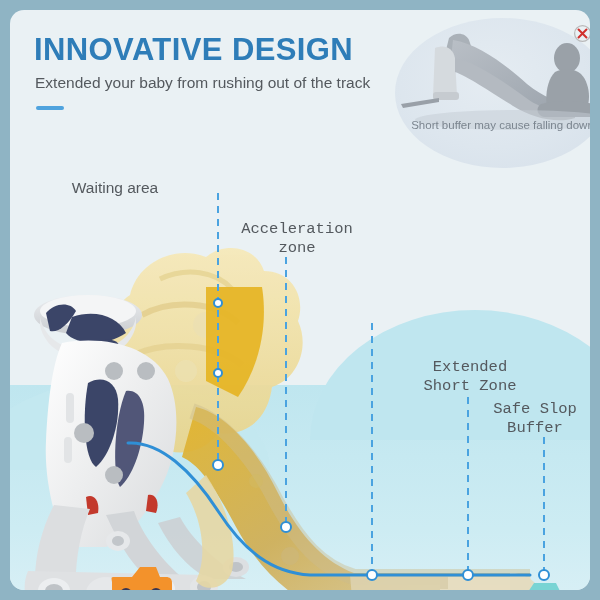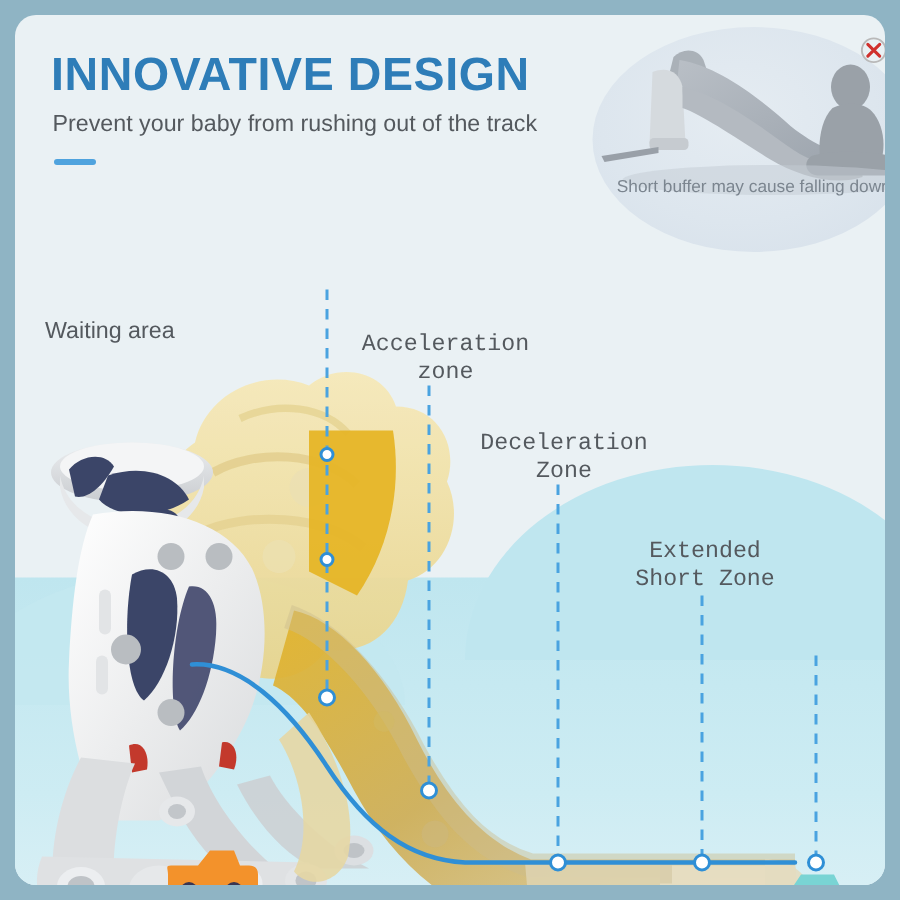--- a/index.html
+++ b/index.html
@@ -91,21 +91,21 @@
 </style>
 </head>
 <body>
 
 <div id="root">
   <div class="frame"></div>
   <div class="card">
 
     <div class="header">
       <div class="title">INNOVATIVE DESIGN</div>
-      <div class="subtitle">Prevent your baby from rushing out of the track</div>
+      <div class="subtitle">Extended your baby from rushing out of the track</div>
       <div class="accent-bar"></div>
       <div class="diamonds">
         <span class="dia w"></span>
         <span class="dia b"></span>
         <span class="dia g"></span>
       </div>
     </div>
 
     <div class="scene">
       <div class="floor"></div>
@@ -269,31 +269,31 @@
         </g>
         <g>
           <path d="M500 420 L516 420 L524 408 L546 408 L552 420 L560 420
                    C564 420 566 423 566 427 L566 438 L498 438 L498 427
                    C498 423 497 420 500 420 Z" fill="#79d4d4"></path>
           <circle cx="514" cy="440" r="7" fill="#3a3550"></circle>
           <circle cx="548" cy="440" r="7" fill="#3a3550"></circle>
         </g>
       </svg>
 
-      <div class="lbl" style="left:20px;top:58px;width:170px;text-align:left;margin-top:33px;">Waiting area</div>
+      <div class="lbl" style="left:20px;top:58px;width:170px;text-align:center;">Waiting area</div>
 
       <div class="lbl c" style="left:222px;top:100px;width:130px;">Acceleration
 zone</div>
 
-      <div class="lbl c" style="left:296px;top:166px;width:140px;">Deceleration
-Zone</div>
 
       <div class="lbl c" style="left:390px;top:238px;width:140px;">Extended
 Short Zone</div>
 
+      <div class="lbl c" style="left:470px;top:280px;width:110px;">Safe Slop
+Buffer</div>
     </div>
 
     <div class="inset">
       <div class="inset-ellipse"></div>
 
       <svg class="layer" style="width:215px;height:150px;" viewBox="0 0 215 150">
         <defs>
           <clipPath id="ecl">
               <ellipse cx="107" cy="75" rx="107" ry="75"></ellipse>
             </clipPath>

